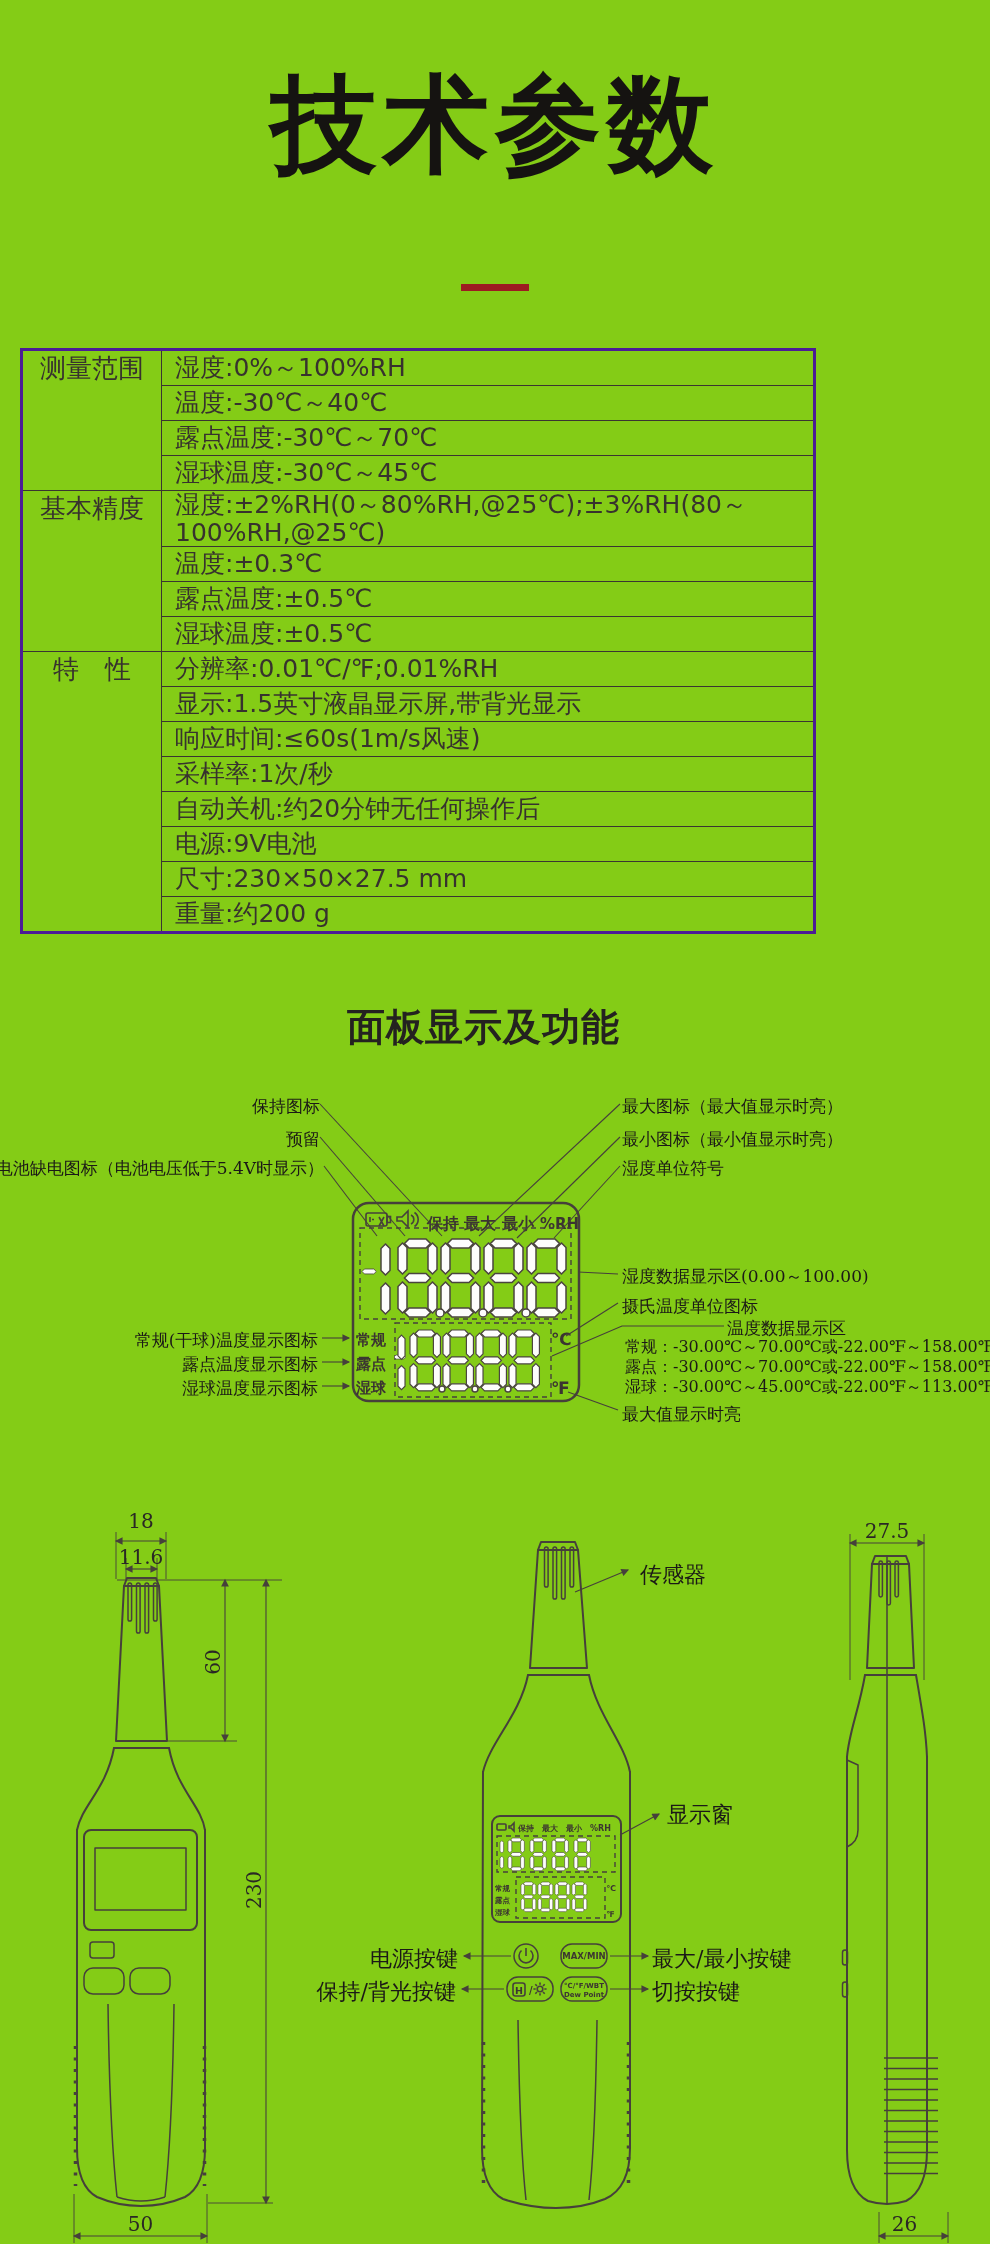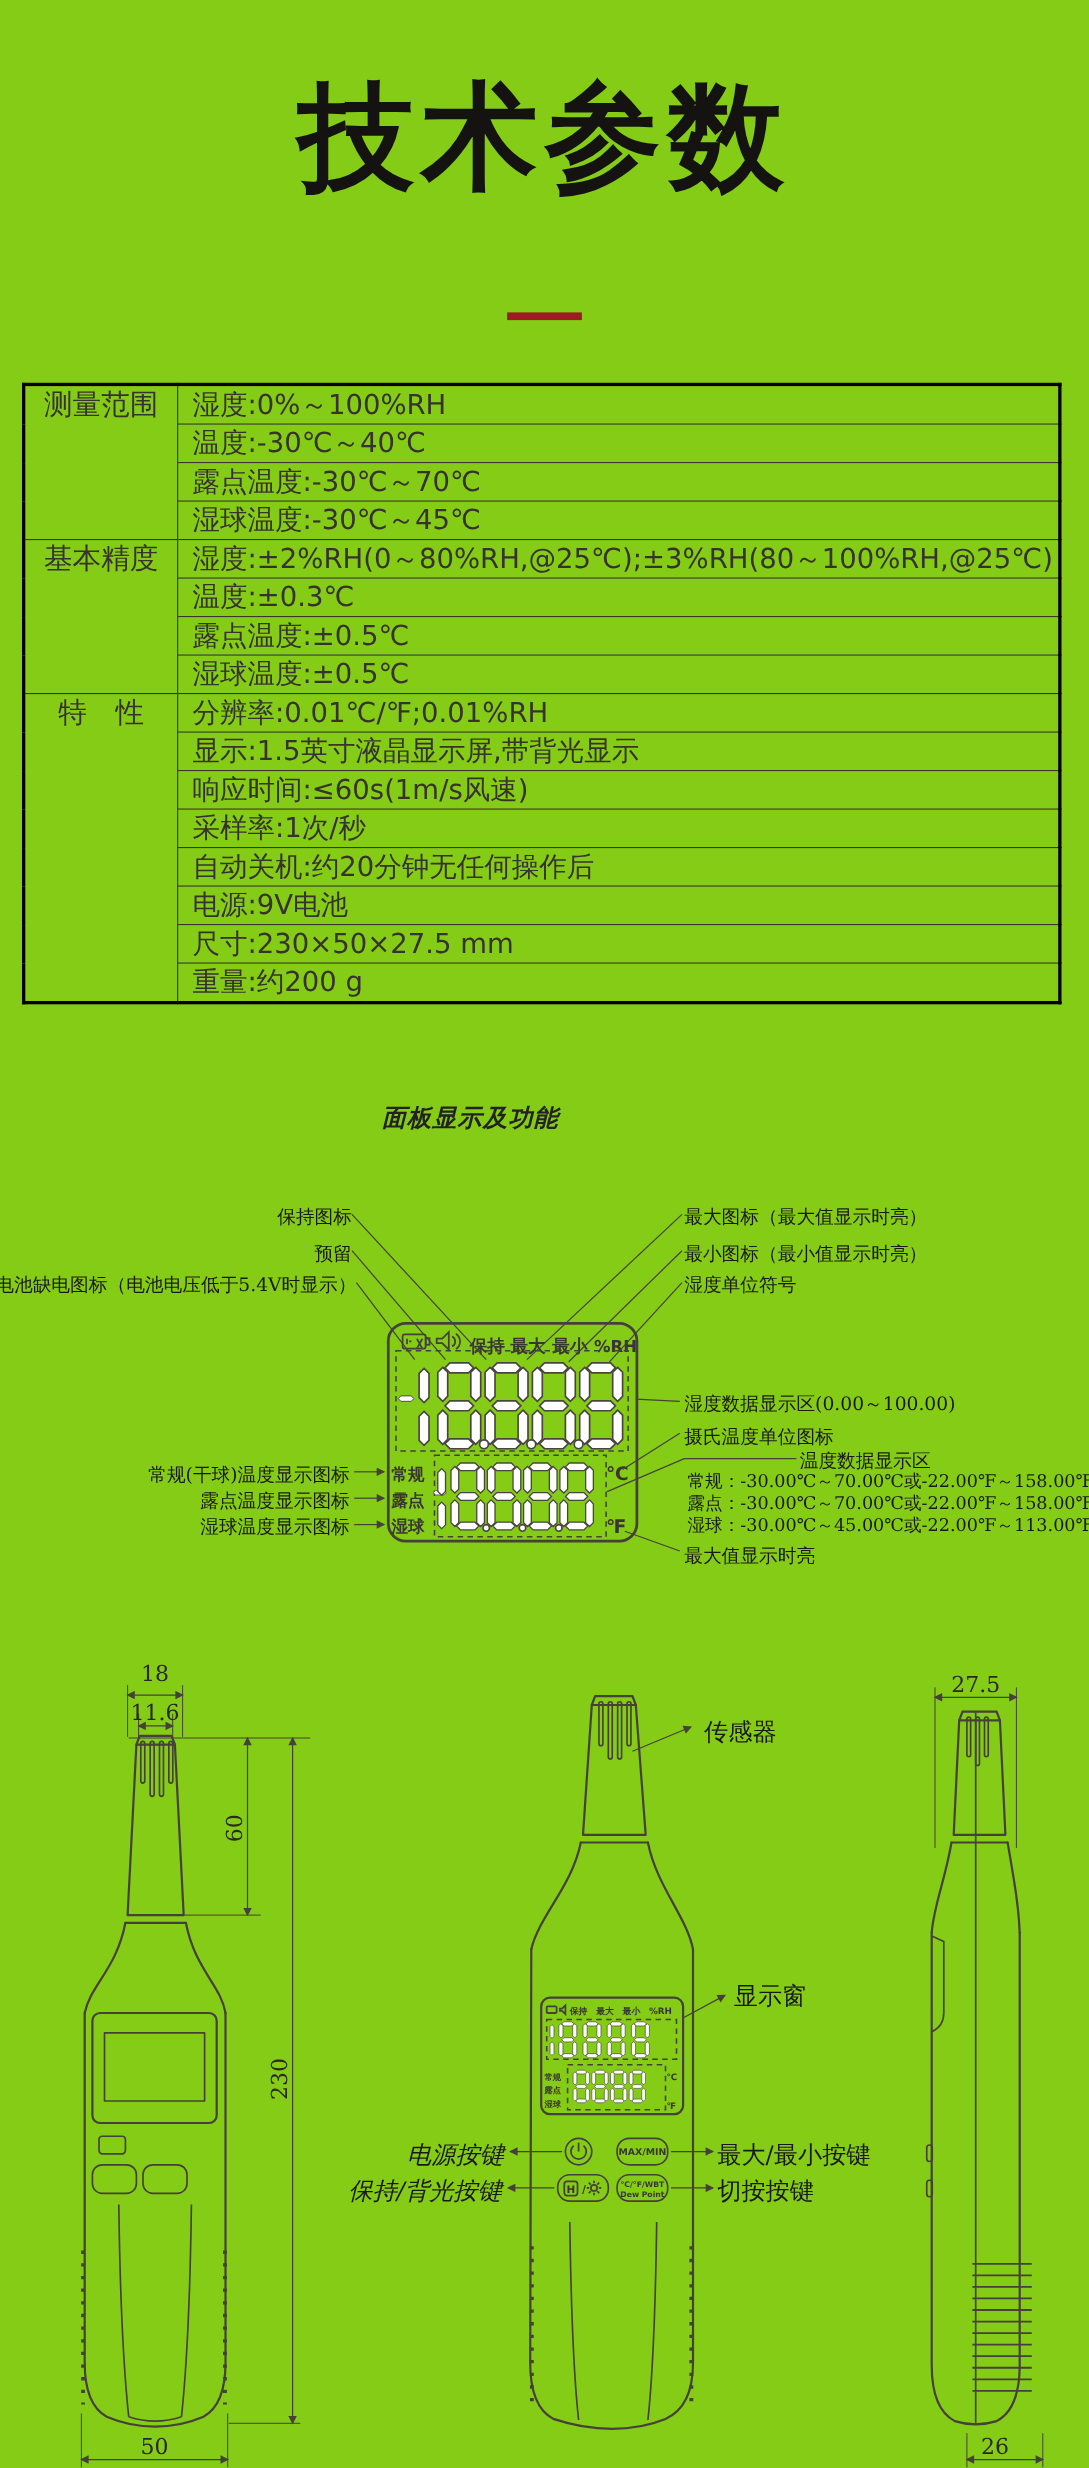--- a/index.html
+++ b/index.html
@@ -2,32 +2,32 @@
 <html><head>
 <meta charset="utf-8">
 <style>
   html,body{margin:0;padding:0;background:#e8e8e8;}
   .page{position:relative;width:990px;height:2244px;background:#84cc16;overflow:hidden;
         font-family:"DejaVu Sans",sans-serif;color:#37322e;}
   .abs{position:absolute;white-space:nowrap;}
   .title{left:0;top:54px;width:100%;text-align:center;font-size:106px;font-weight:900;
          letter-spacing:6px;color:#151311;}
   .redline{left:461px;top:284px;width:68px;height:7px;}
-  table.spec{position:absolute;left:20px;top:348px;width:945px;border-collapse:collapse;
-             border:3px solid #000000;font-size:25px;color:#37322e;padding-left:32px;}
+  table.spec{position:absolute;left:20px;top:348px;width:796px;border-collapse:collapse;
+             border:3px solid #4c1d95;font-size:25px;color:#37322e;padding-left:32px;}
   table.spec td{border:1.5px solid #3a3531;height:34px;padding:0 0 0 13px;line-height:1.1;}
   table.spec td.gh{width:138px;text-align:center;vertical-align:top;padding:3px 0 0 0;font-size:26px;}
-  .h2{left:347px;top:1002px;font-size:22px;font-weight:bold;color:#242220;letter-spacing:1px;font-style:italic;}
+  .h2{left:347px;top:1002px;font-size:38px;font-weight:bold;color:#242220;letter-spacing:1px;}
   .co{position:absolute;font-family:"DejaVu Serif","Liberation Serif",serif;font-size:17px;
       color:#1b1917;white-space:nowrap;}
   .co.sm{font-size:16px;}
   .co.ra{text-align:right;}
   .dl{position:absolute;font-family:"DejaVu Serif","Liberation Serif",serif;font-size:22px;
       color:#1b1917;white-space:nowrap;}
-  .dl.ra{text-align:left;font-style:italic;}
+  .dl.ra{text-align:left;}
   .dim{position:absolute;font-family:"DejaVu Serif","Liberation Serif",serif;font-size:20px;
        color:#2a2725;white-space:nowrap;text-align:center;}
   .vdim{transform:rotate(-90deg);transform-origin:center;}
   #overlay{position:absolute;left:0;top:0;pointer-events:none;}
   .ln{fill:none;stroke:#46403b;stroke-width:1.6;}
   .panel{fill:none;stroke:#46403b;stroke-width:2.5;}
   .dash{fill:none;stroke:#46403b;stroke-width:1.4;stroke-dasharray:5 4;}
   .segs{fill:#fdfdfc;stroke:#4a443f;stroke-width:1.5;}
   .cl{fill:none;stroke:#46403b;stroke-width:1.1;}
   .dev{fill:none;stroke:#46403b;stroke-width:2;stroke-linejoin:round;stroke-linecap:round;}

